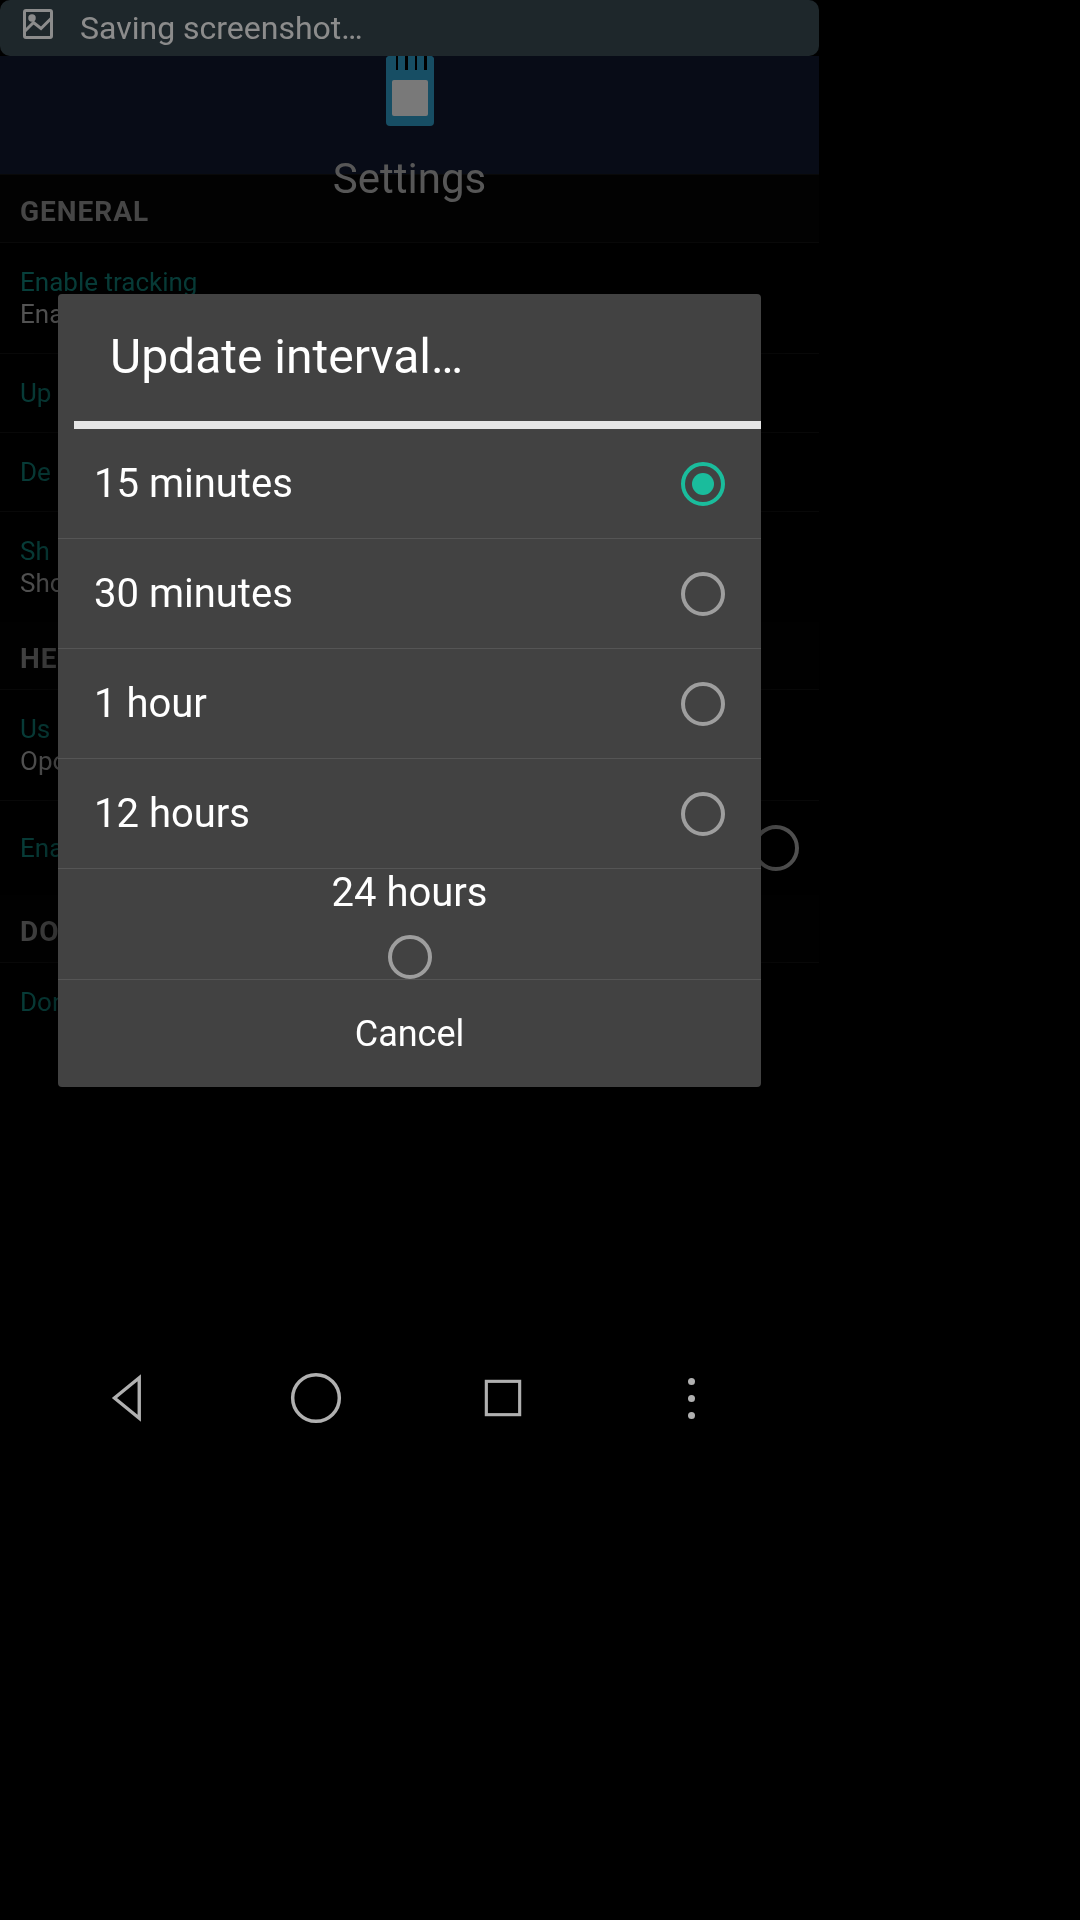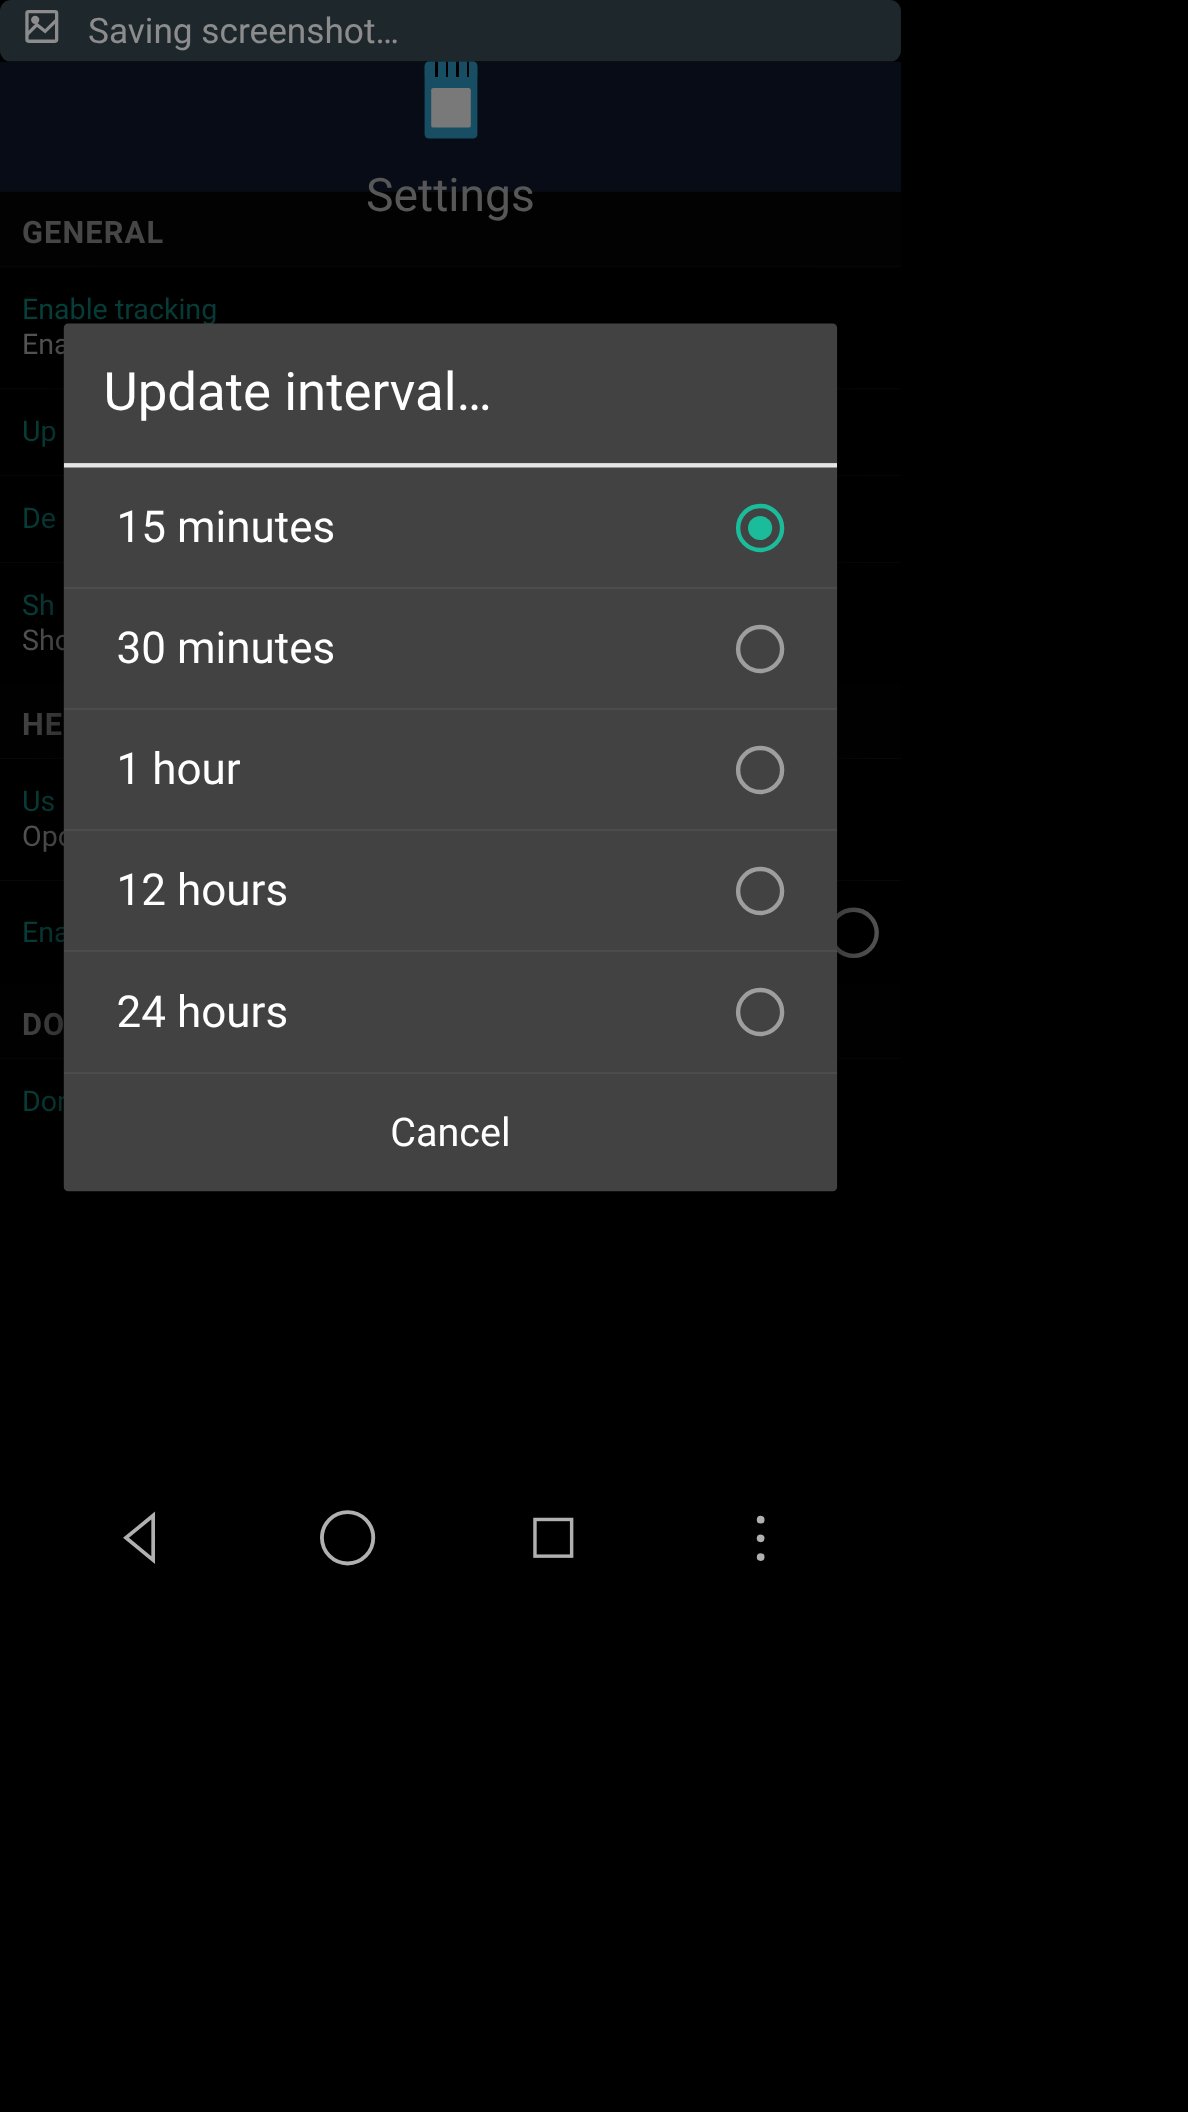--- a/index.html
+++ b/index.html
@@ -95,33 +95,34 @@
       position: absolute;
       left: 58px; right: 58px;
       top: 294px;
       background: #424242;
       border-radius: 4px;
       box-shadow: 0 20px 60px rgba(0,0,0,0.6);
       overflow: hidden;
     }
     .dialog-title-wrap {
       padding: 34px 36px 36px;
-      border-bottom: 4px solid #e5e5e5;
+      border-bottom: 8px solid #e5e5e5;
+      margin-left: 16px;
     }
     .dialog-title { color: #fff; font-size: 48px; font-weight: 400; }
     .dialog-options { }
     .radio-row {
       display: flex;
       align-items: center;
       justify-content: space-between;
-      padding: 0 48px;
+      padding: 0 36px;
       height: 110px;
       border-bottom: 1px solid #555;
     }
-    .radio-row:last-of-type { border-bottom: none; }
+    .radio-row:last-of-type { border-bottom: none; flex-direction: column; }
     .radio-label { color: #fff; font-size: 40px; }
     .radio {
       width: 44px; height: 44px; border-radius: 50%;
       border: 4px solid #9e9e9e;
       position: relative;
     }
     .radio.selected { border-color: #1abc9c; }
     .radio.selected::after {
       content: "";
       position: absolute;

